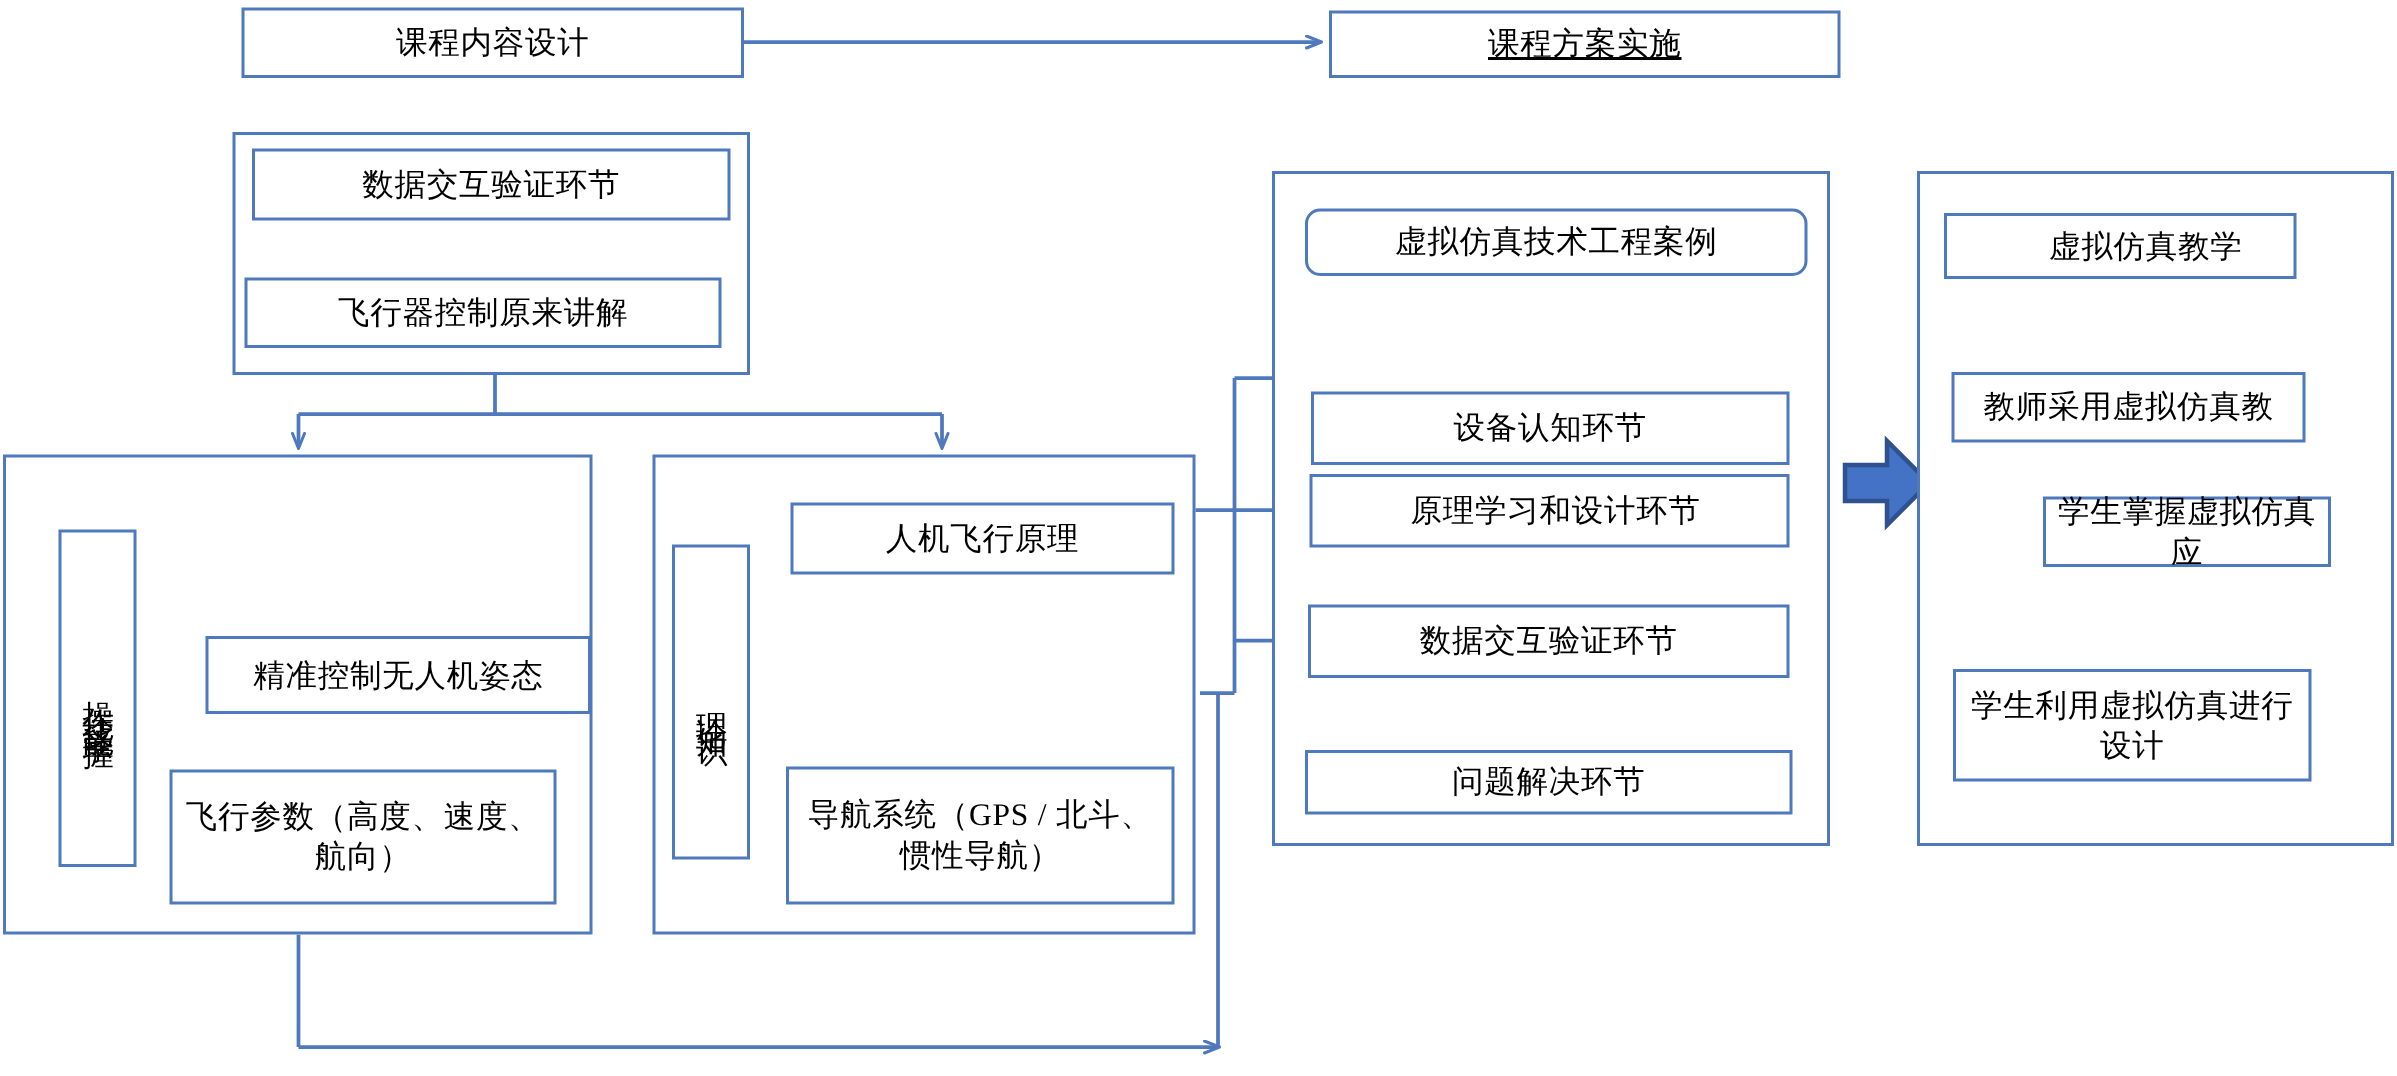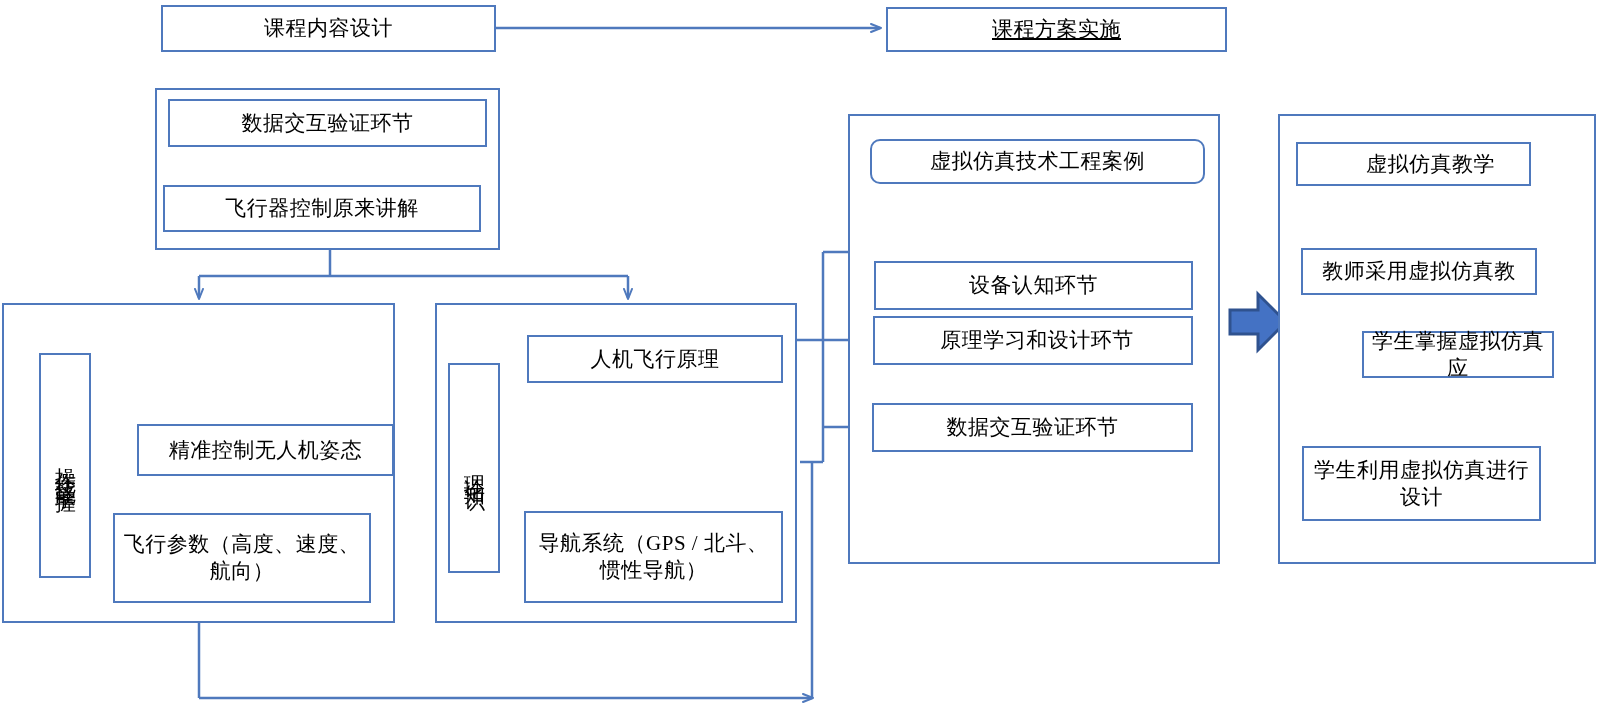--- a/index.html
+++ b/index.html
@@ -135,20 +135,21 @@
   <div class="group" style="left:848px; top:114px; width:372px; height:450px;"></div>
 
   <div class="box" style="left:870px; top:139px; width:335px; height:45px;border-radius:10px;">虚拟仿真技术工程案例</div>
 
   <div class="box" style="left:874px; top:227px; width:319px; height:49px;margin-top:34px;">设备认知环节</div>
 
   <div class="box" style="left:873px; top:316px; width:320px; height:49px;padding-left:14px;">原理学习和设计环节</div>
 
   <div class="box" style="left:872px; top:403px; width:321px; height:49px;">数据交互验证环节</div>
 
+  <div class="box" style="left:870px; top:500px; width:325px; height:43px;">问题解决环节</div>
 
   <div class="big-arrow" style="left:1228px; top:289px; width:60px; height:66px;">
     <svg width="60" height="66" viewBox="0 0 60 66">
       <path d="M2,21 L30,21 L30,5 L58,33 L30,61 L30,45 L2,45 Z" fill="#4472c4" stroke="#2f528f" stroke-width="3" stroke-linejoin="miter"></path>
     </svg>
   </div>
 
   <div class="group" style="left:1278px; top:114px; width:318px; height:450px;"></div>
 
   <div class="box" style="left:1296px; top:142px; width:235px; height:44px;padding-left:40px;">虚拟仿真教学</div>

